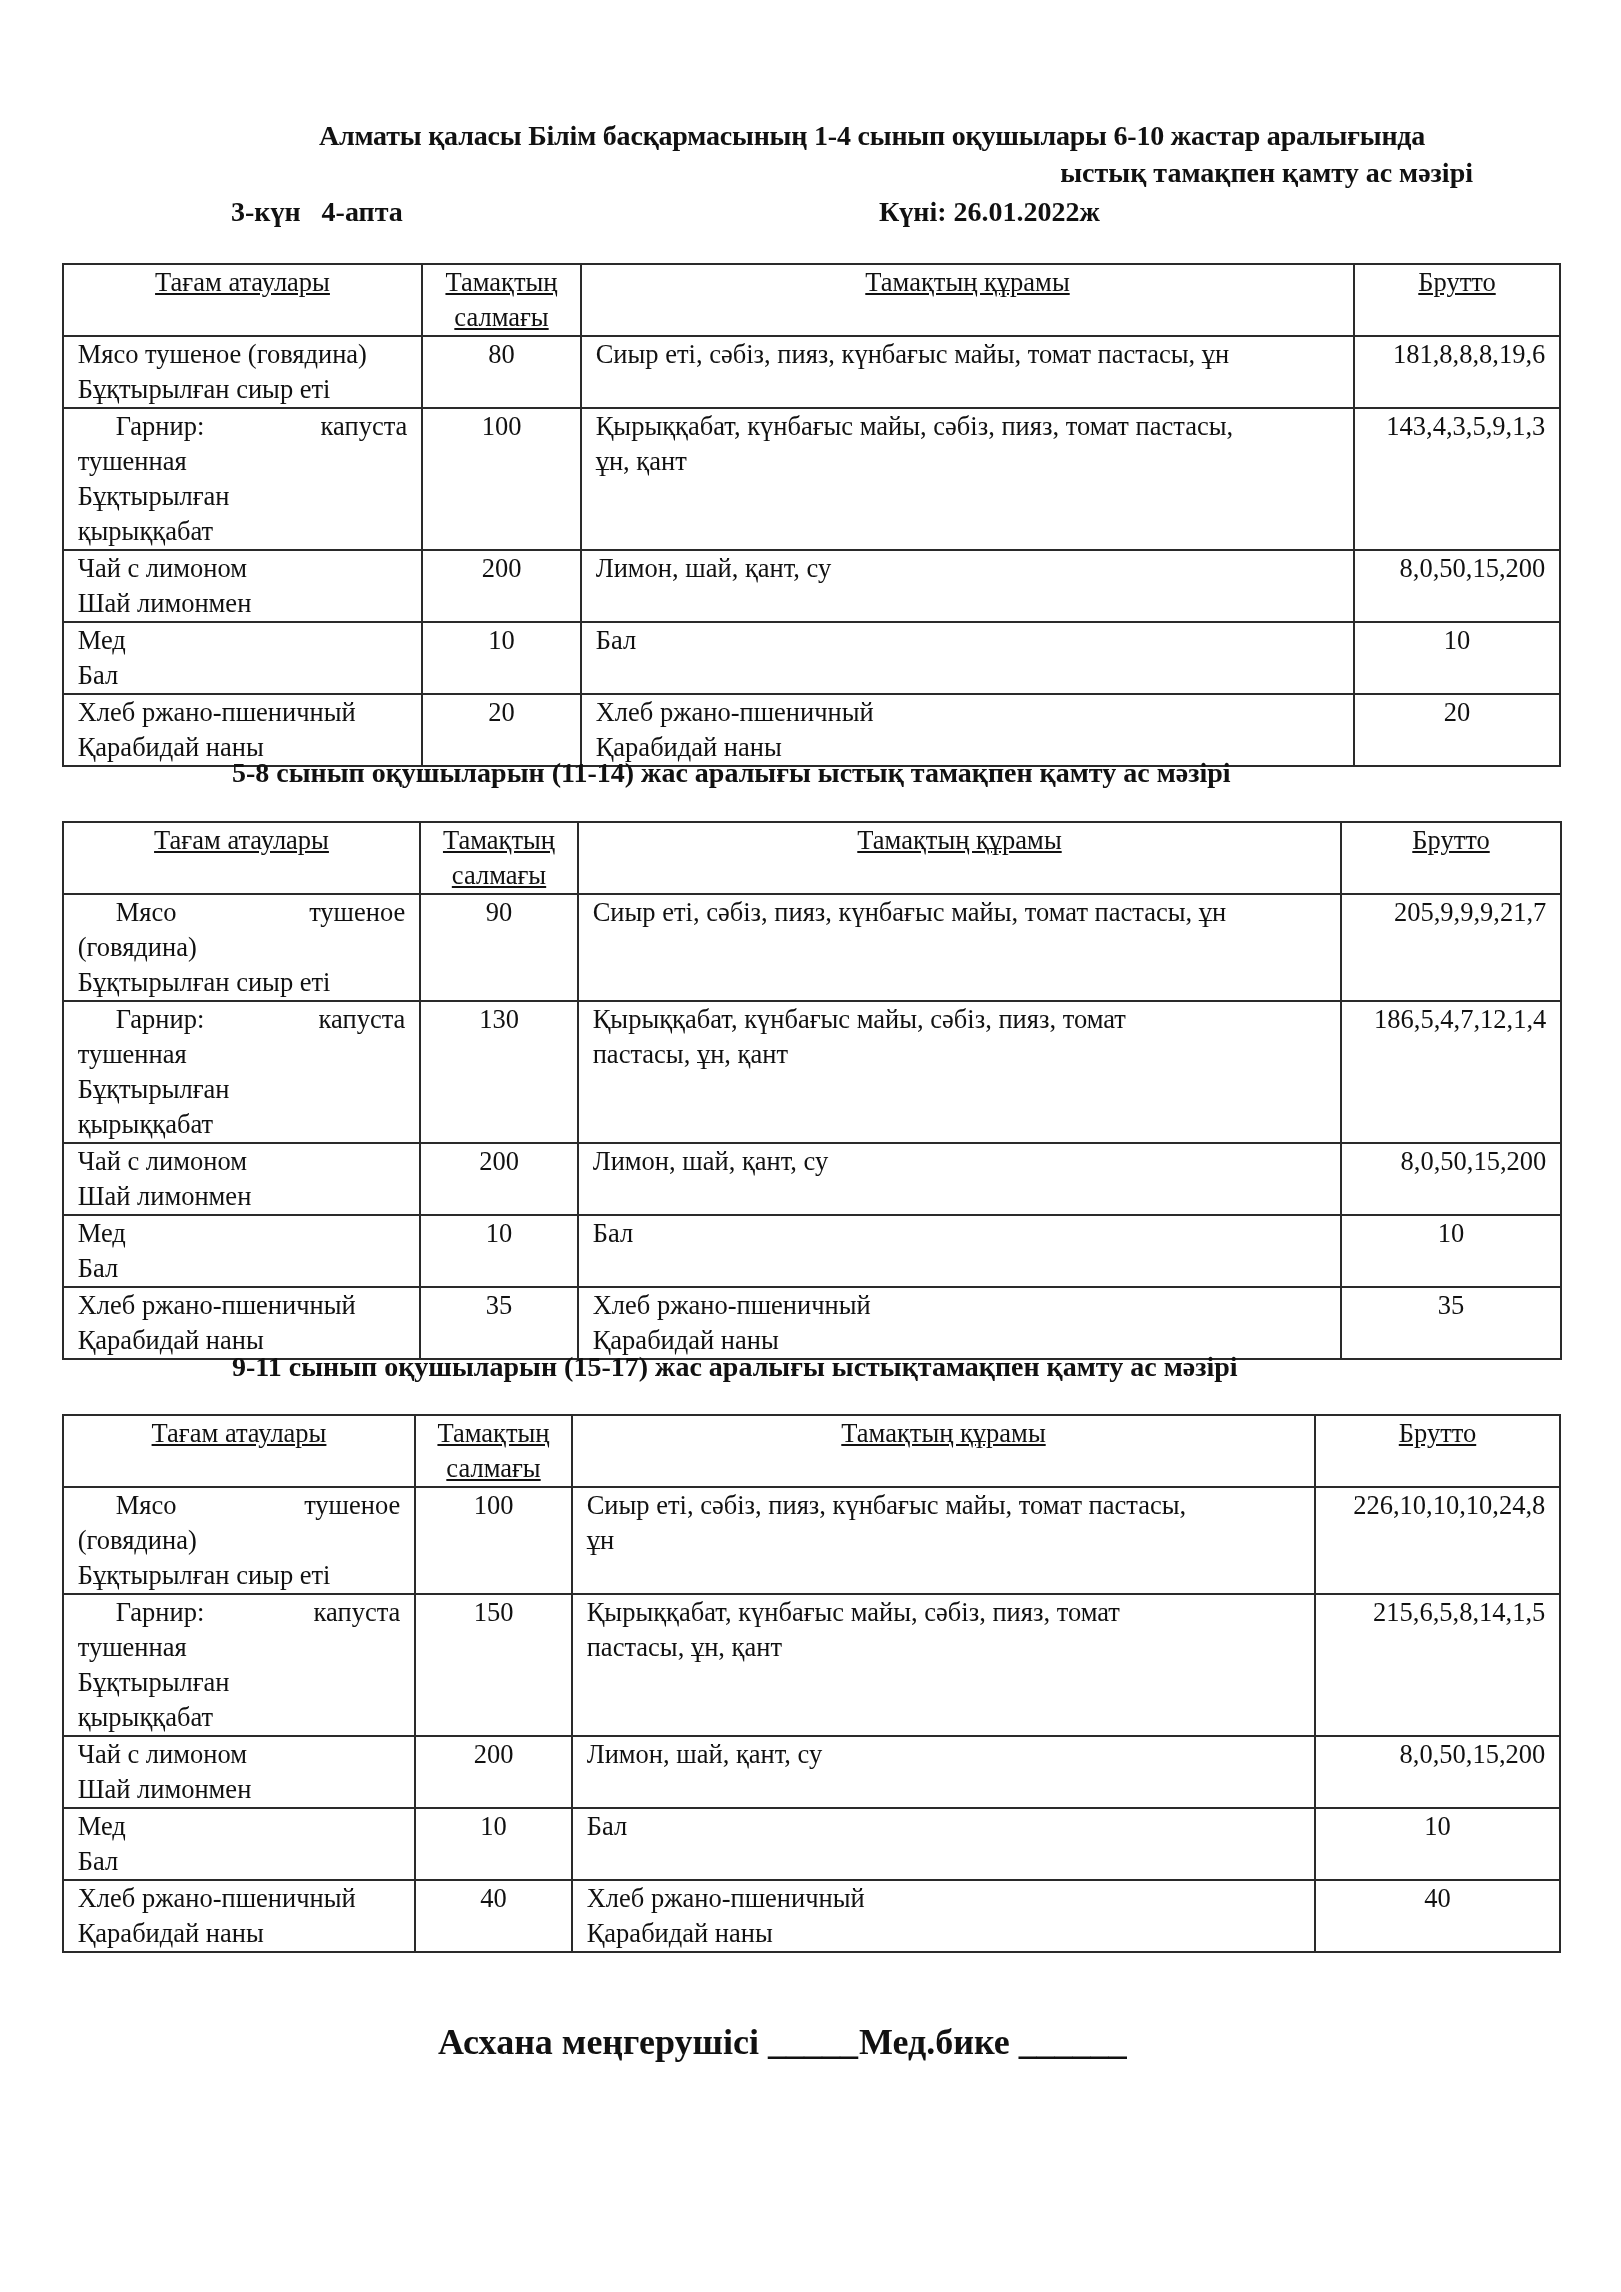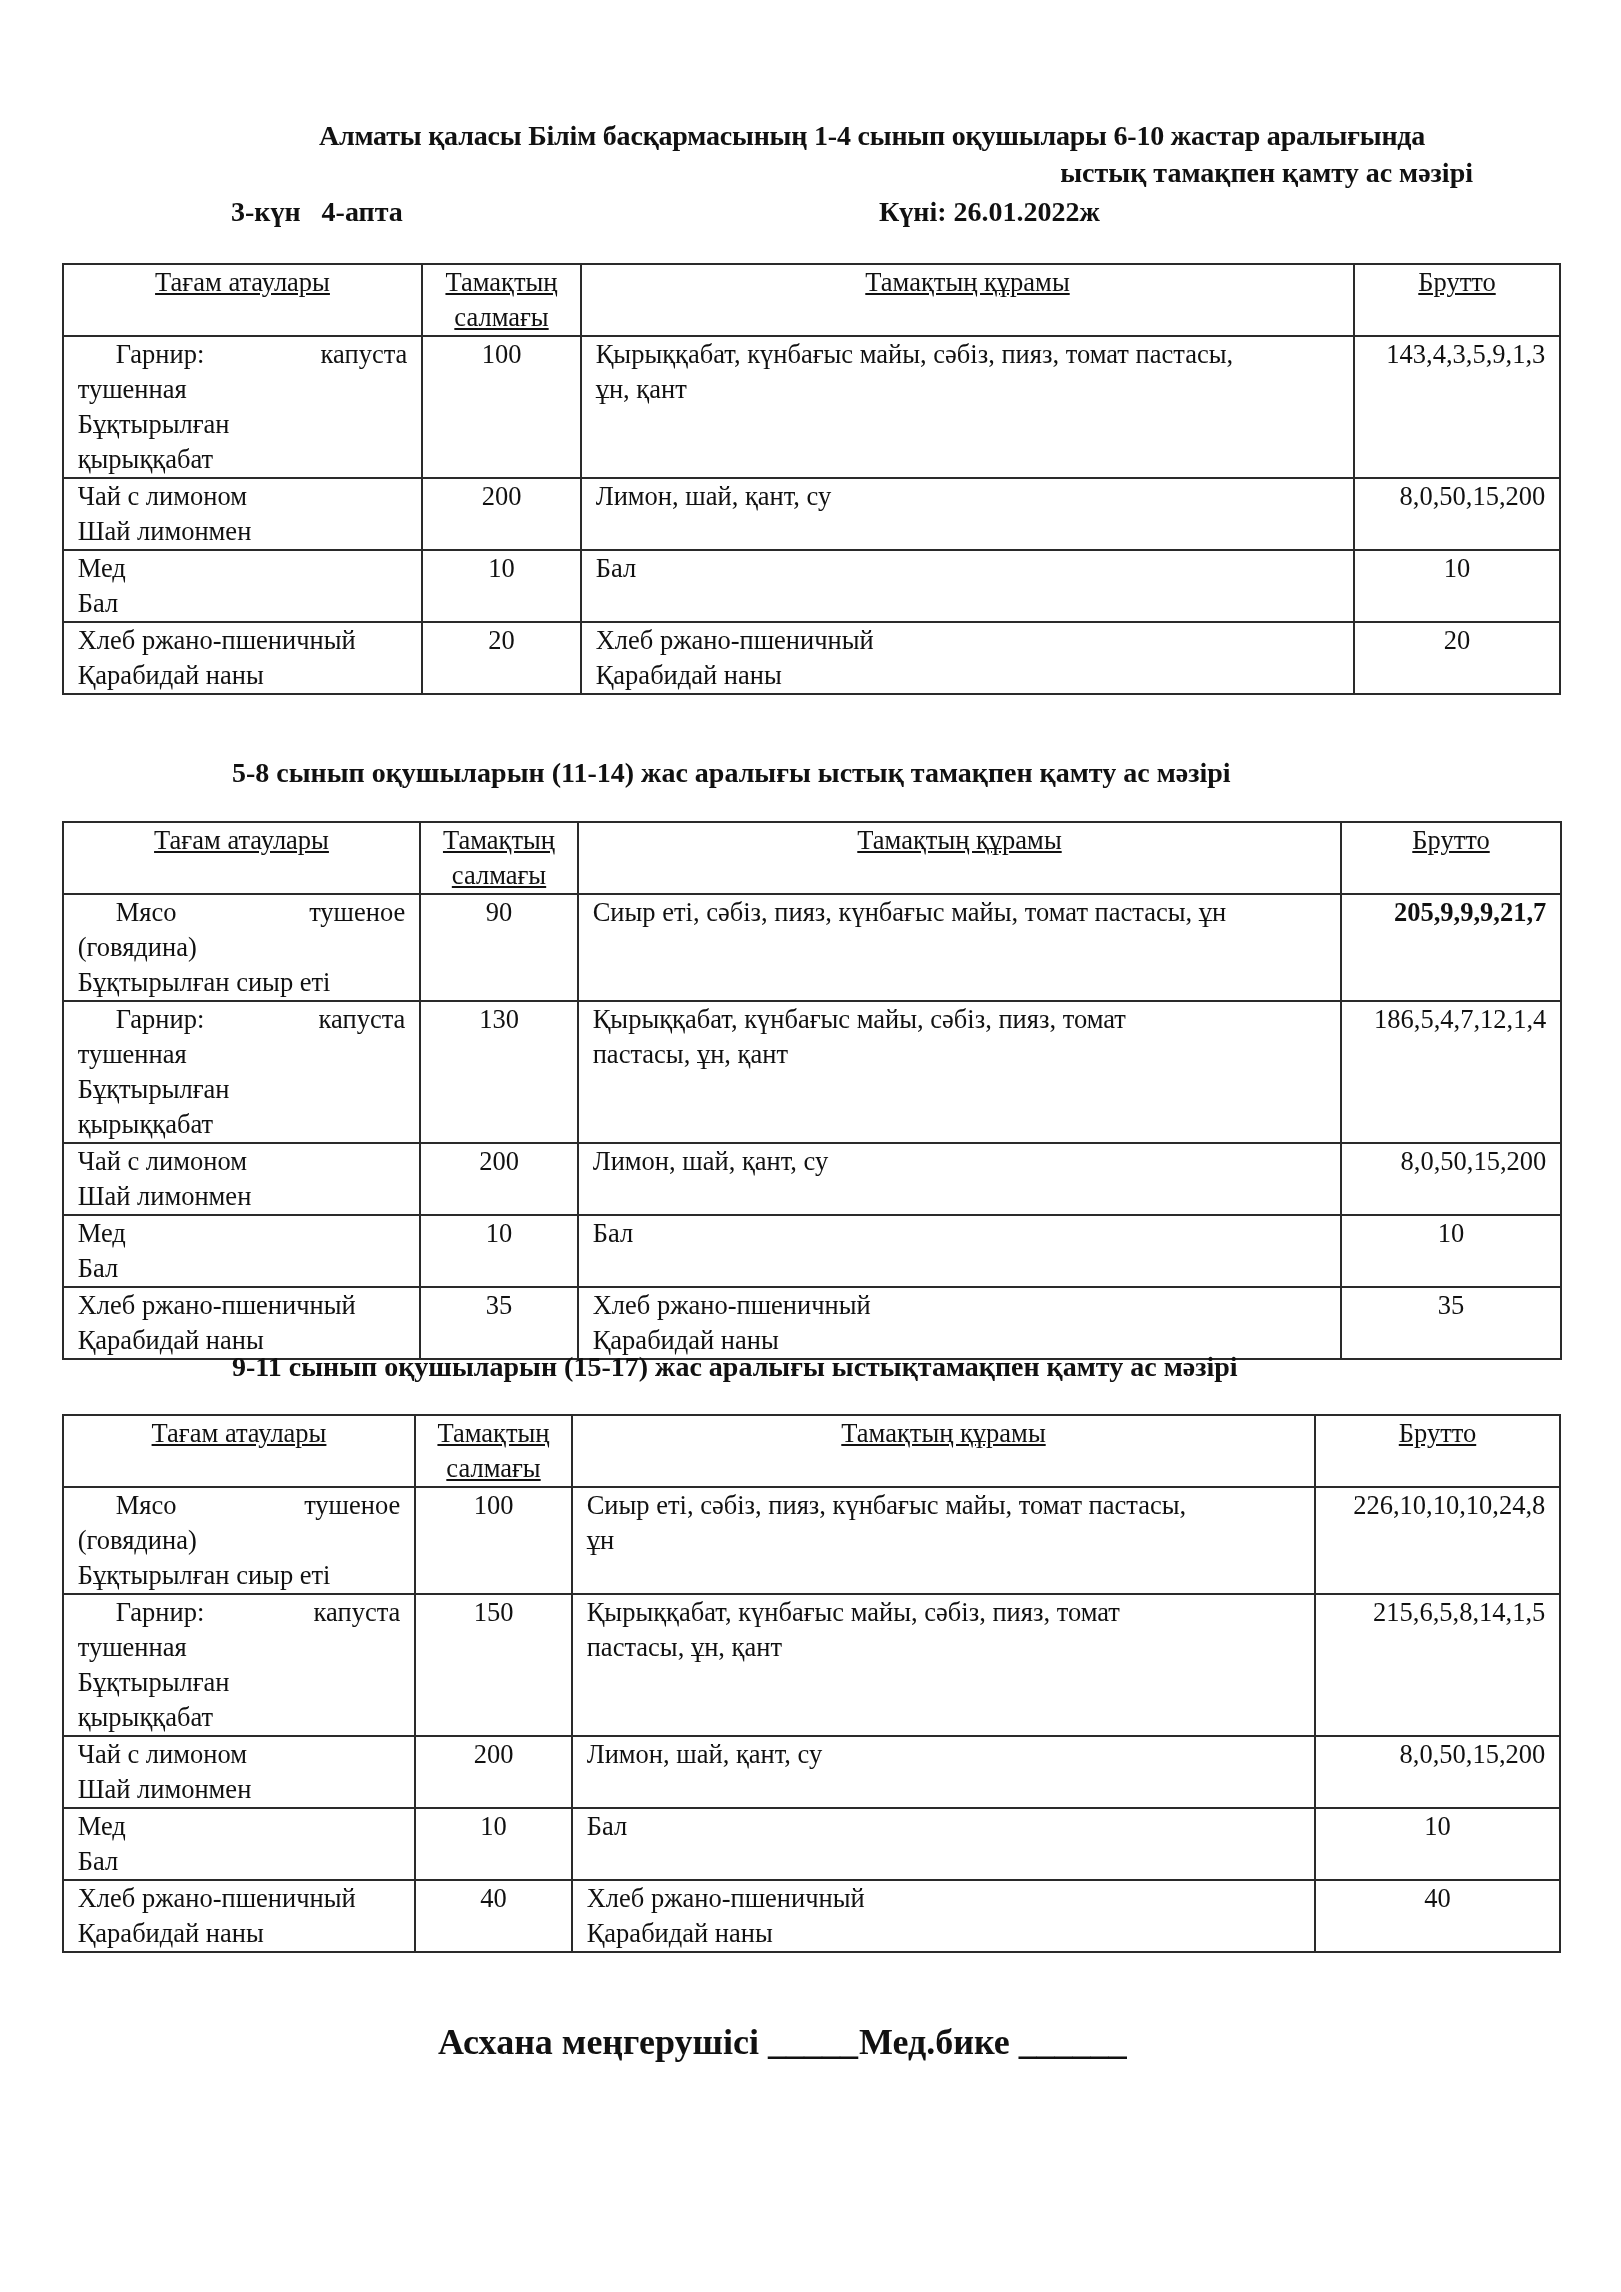--- a/index.html
+++ b/index.html
@@ -51,20 +51,31 @@
   <tbody>
         <tr style="height: 71px;">
           <th>Тағам атаулары</th>
           <th>
             <span class="line">Тамақтың</span>
             <span class="line">салмағы</span>
           </th>
           <th>Тамақтың құрамы</th>
           <th>Брутто</th>
         </tr>
+        <tr style="height: 71px;">
+          <td class="c-name">
+            <span class="line">Мясо тушеное (говядина)</span>
+            <span class="line">Бұқтырылған сиыр еті</span>
+          </td>
+          <td class="c-weight">80</td>
+          <td>
+            <span class="line">Сиыр еті, сәбіз, пияз, күнбағыс майы, томат пастасы, ұн</span>
+          </td>
+          <td class="c-brutto" style="text-align: right;">181,8,8,8,19,6</td>
+        </tr>
         <tr style="height: 139px;">
           <td class="c-name">
             <span class="just-line">
               <span>Гарнир:</span>
               <span>капуста</span>
             </span>
             <span class="line">тушенная</span>
             <span class="line">Бұқтырылған</span>
             <span class="line">қырыққабат</span>
           </td>
@@ -136,21 +147,21 @@
               <span>Мясо</span>
               <span>тушеное</span>
             </span>
             <span class="line">(говядина)</span>
             <span class="line">Бұқтырылған сиыр еті</span>
           </td>
           <td class="c-weight">90</td>
           <td>
             <span class="line">Сиыр еті, сәбіз, пияз, күнбағыс майы, томат пастасы, ұн</span>
           </td>
-          <td class="c-brutto" style="text-align: right; font-weight: bold;">205,9,9,9,21,7</td>
+          <td class="c-brutto" style="text-align: right;">205,9,9,9,21,7</td>
         </tr>
         <tr style="height: 139px;">
           <td class="c-name">
             <span class="just-line">
               <span>Гарнир:</span>
               <span>капуста</span>
             </span>
             <span class="line">тушенная</span>
             <span class="line">Бұқтырылған</span>
             <span class="line">қырыққабат</span>

